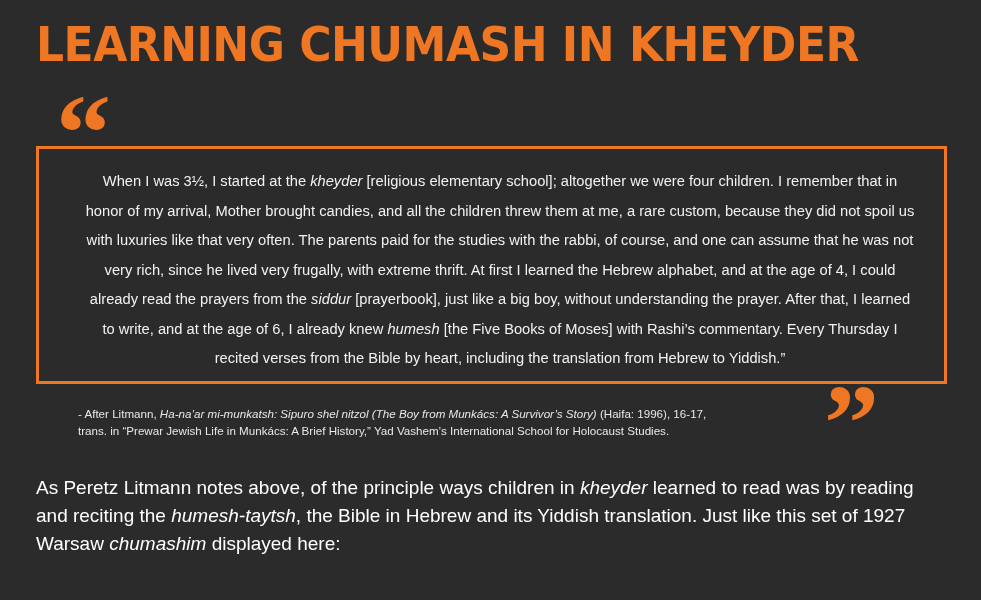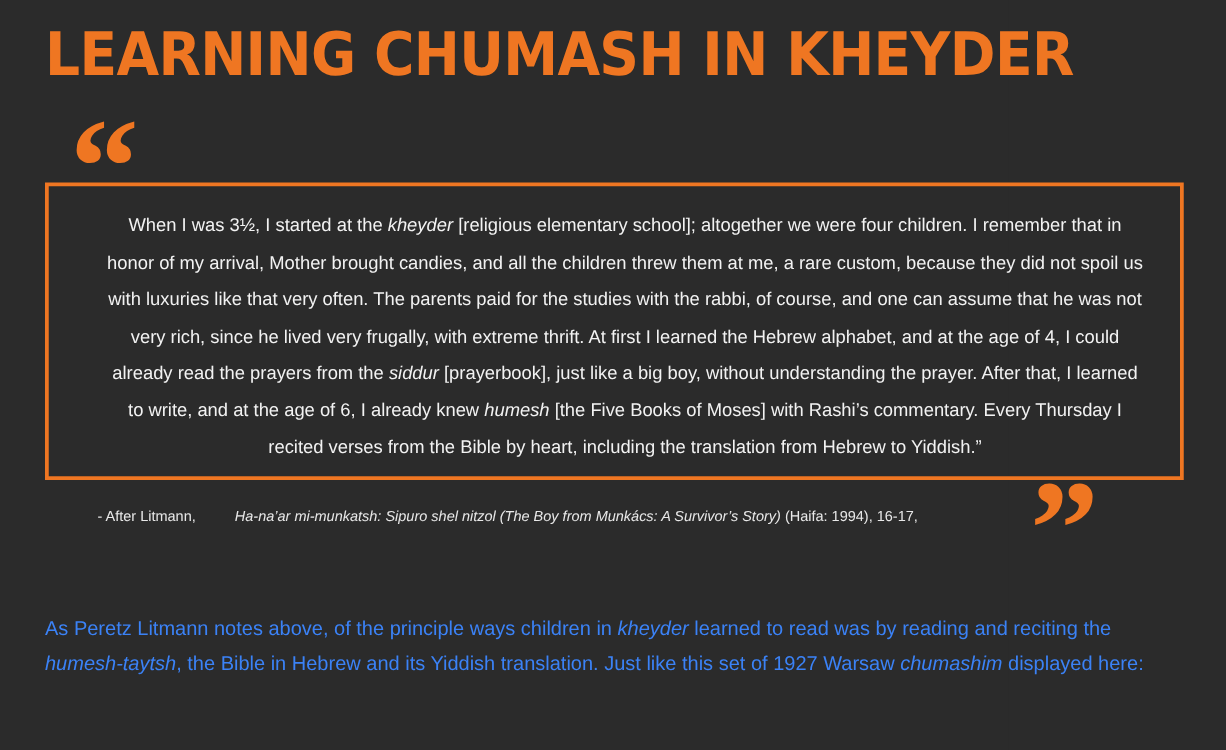--- a/index.html
+++ b/index.html
@@ -81,28 +81,28 @@
   }
   .attribution {
     position: absolute;
     left: 78px;
     top: 405px;
     width: 760px;
     color: #e8e8e8;
     font-size: 11.6px;
     line-height: 17px;
   }
-  .attribution em { font-style: italic; margin-left: 28px; }
+  .attribution em { font-style: italic; }
   .closing {
     position: absolute;
     left: 36px;
-    top: 490px;
+    top: 474px;
     width: 900px;
-    color: #3b82f6;
-    font-size: 16px;
+    color: #ffffff;
+    font-size: 19px;
     line-height: 28px;
   }
   .closing em { font-style: italic; }
 </style>
 </head>
 <body>
 
 <div class="slide">
 
   <div class="title">LEARNING CHUMASH IN KHEYDER</div>
@@ -111,20 +111,21 @@
 
   <div class="quote-box">
     <div class="quote-text">
       <span>When I was 3½, I started at the </span><em>kheyder</em><span> [religious elementary school]; altogether we were four children. I remember that in honor of my arrival, Mother brought candies, and all the children threw them at me, a rare custom, because they did not spoil us with luxuries like that very often. The parents paid for the studies with the rabbi, of course, and one can assume that he was not very rich, since he lived very frugally, with extreme thrift. At first I learned the Hebrew alphabet, and at the age of 4, I could already read the prayers from the </span><em>siddur</em><span> [prayerbook], just like a big boy, without understanding the prayer. After that, I learned to write, and at the age of 6, I already knew </span><em>humesh</em><span> [the Five Books of Moses] with Rashi’s commentary. Every Thursday I recited verses from the Bible by heart, including the translation from Hebrew to Yiddish.”</span>
     </div>
   </div>
 
   <div class="quote-mark quote-close">”</div>
 
   <div class="attribution">
-    <span>- After Litmann, </span><em>Ha-na’ar mi-munkatsh: Sipuro shel nitzol (The Boy from Munkács: A Survivor’s Story)</em><span> (Haifa: 1994), 16-17,</span><br>
+    <span>- After Litmann, </span><em>Ha-na’ar mi-munkatsh: Sipuro shel nitzol (The Boy from Munkács: A Survivor’s Story)</em><span> (Haifa: 1996), 16-17,</span><br>
+    <span>trans. in “Prewar Jewish Life in Munkács: A Brief History,” Yad Vashem’s International School for Holocaust Studies.</span>
   </div>
 
   <div class="closing">
     <span>As Peretz Litmann notes above, of the principle ways children in </span><em>kheyder</em><span> learned to read was by reading and reciting the </span><em>humesh-taytsh</em><span>, the Bible in Hebrew and its Yiddish translation. Just like this set of 1927 Warsaw </span><em>chumashim</em><span> displayed here:</span>
   </div>
 
 </div>
 
 </body></html>

